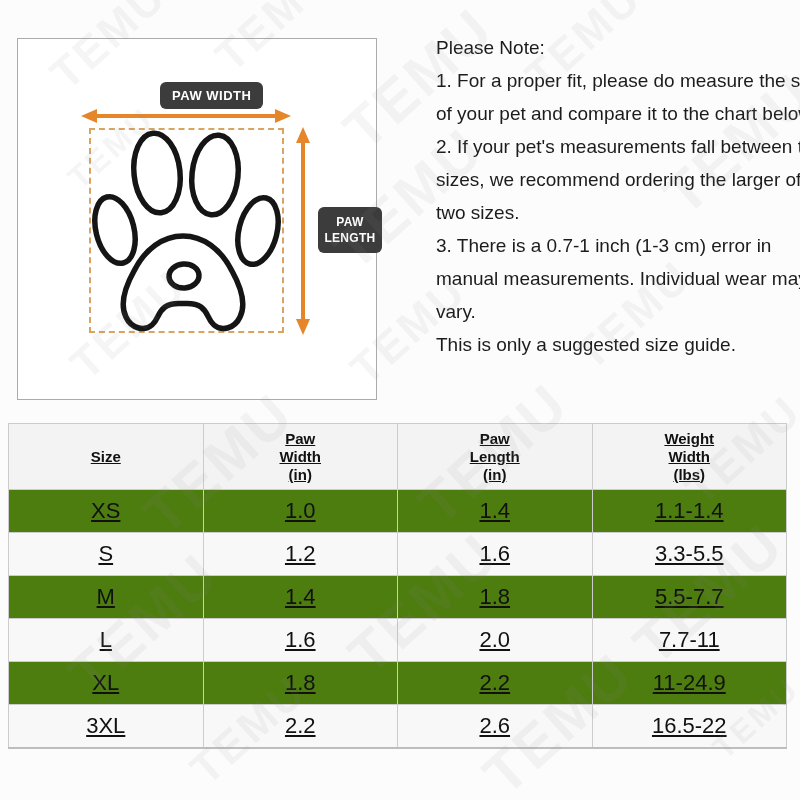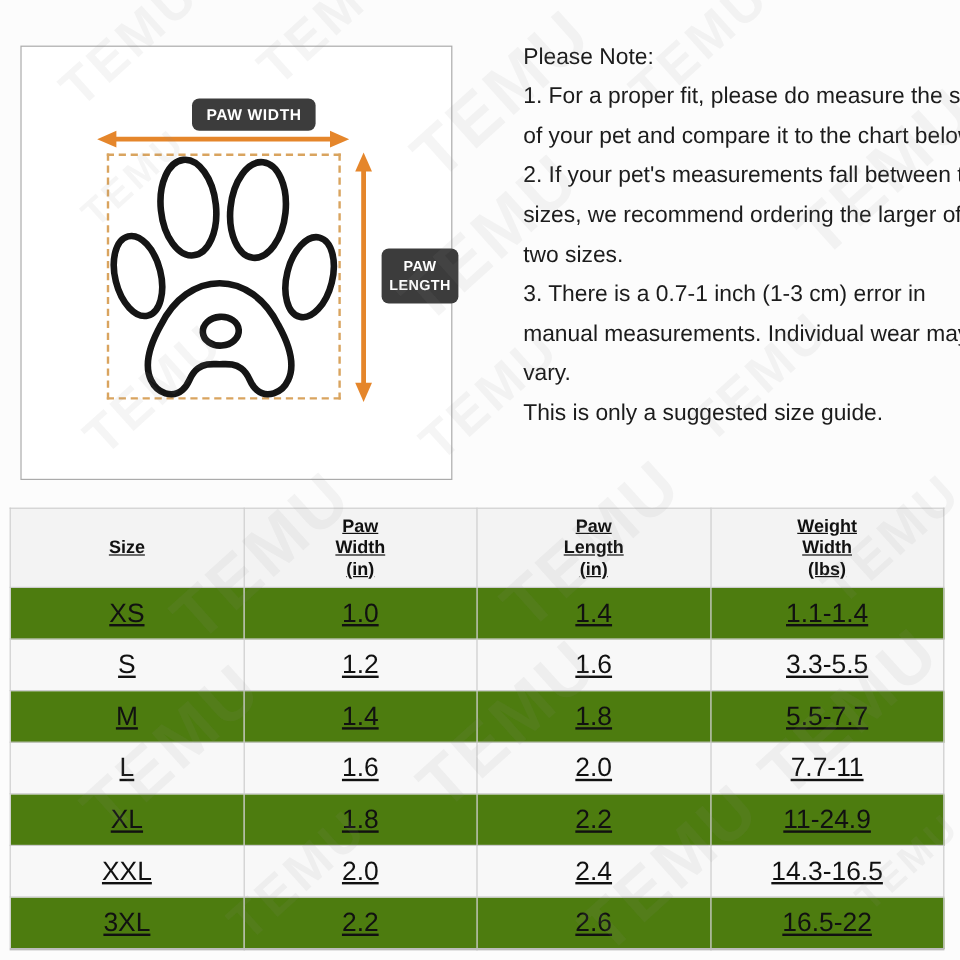--- a/index.html
+++ b/index.html
@@ -237,26 +237,20 @@
         <td>2.0</td>
         <td>7.7-11</td>
       </tr>
       <tr>
         <td>XL</td>
         <td>1.8</td>
         <td>2.2</td>
         <td>11-24.9</td>
       </tr>
       <tr>
-        <td>XXL</td>
-        <td>2.0</td>
-        <td>2.4</td>
-        <td>14.3-16.5</td>
-      </tr>
-      <tr>
         <td>3XL</td>
         <td>2.2</td>
         <td>2.6</td>
         <td>16.5-22</td>
       </tr>
     </tbody>
   </table>
 
 </div>
 

